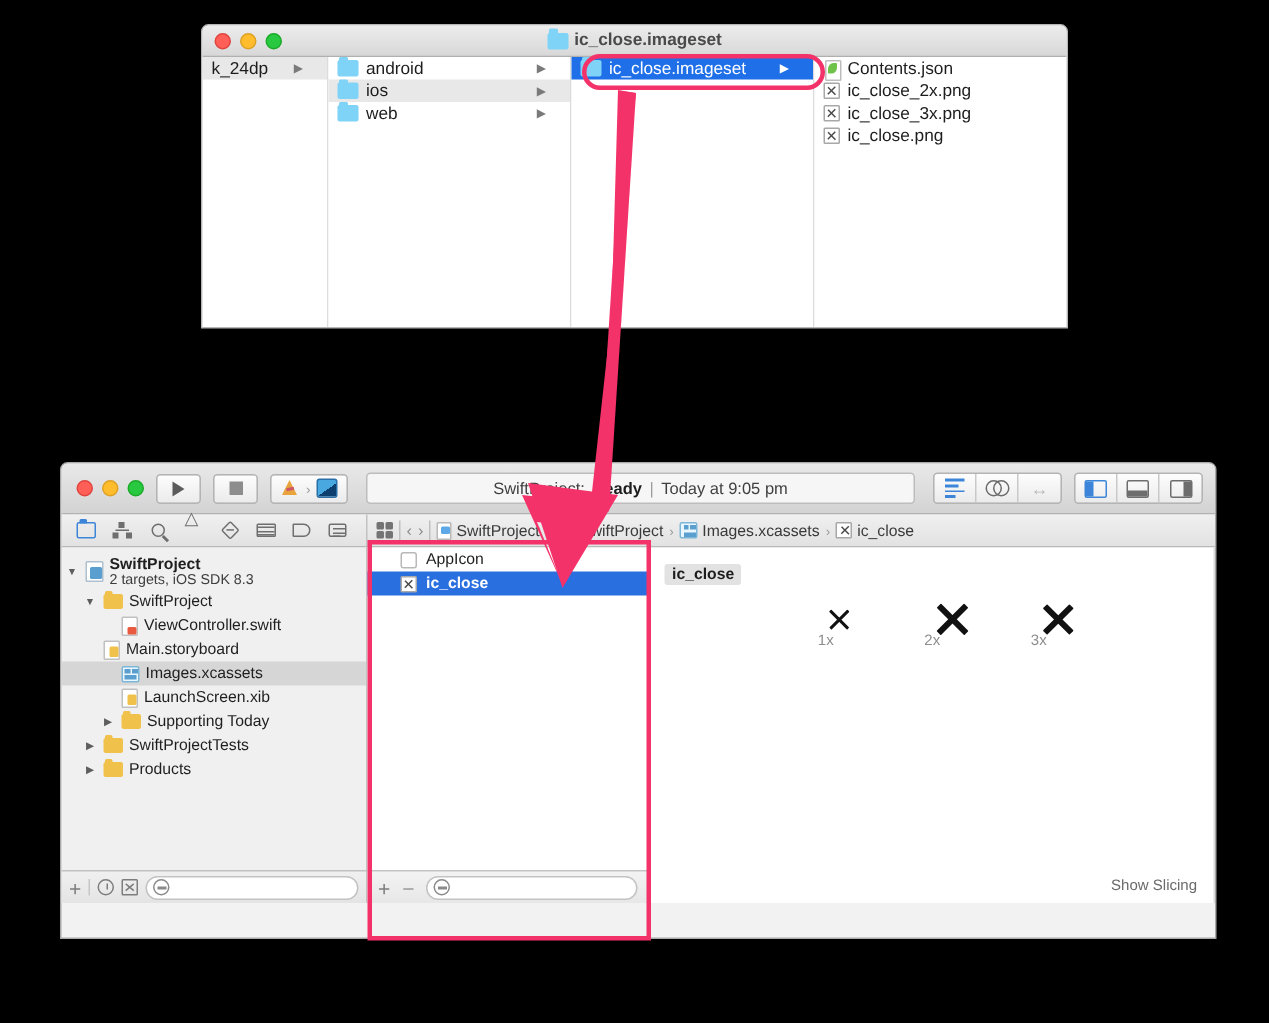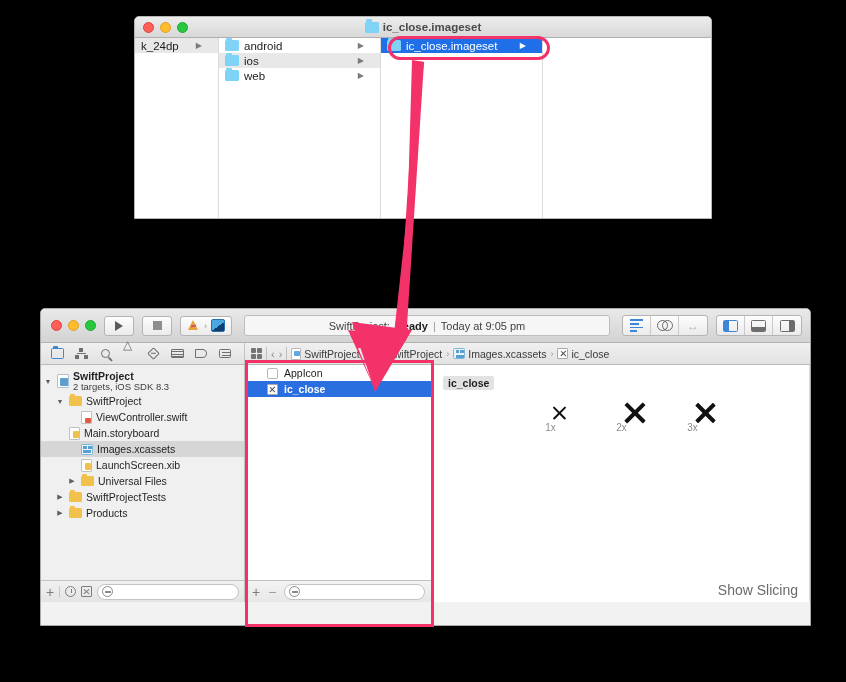--- a/index.html
+++ b/index.html
@@ -473,21 +473,21 @@
   .x3 i { width: 25px; height: 4px; }
   .slot-lbl { font-size: 10px; color: #8d8d8d; margin-top: 9px; }
   #universal {
     margin-top: 5px; border-top: 1px solid #dcdcdc;
     text-align: center; font-size: 10.5px; color: #2f2f2f; padding-top: 4px;
   }
   #detail-bottom {
     position: absolute; left: 0; right: 0; bottom: 0; height: 24px;
     display: flex; align-items: center; justify-content: flex-end;
     padding-right: 12px;
-    font-size: 14px; color: #6a6a6a;
+    font-size: 10px; color: #6a6a6a;
   }
   #inspector-edge {
     position: absolute; right: 0; top: 0; bottom: 0; width: 1px; background:#dcdcdc;
   }
 </style>
 </head>
 <body>
 
 <div id="stage">
 
@@ -533,20 +533,38 @@
       </div>
 
       <div class="fcol" id="fcol3">
         <div class="frow sel">
           <span class="folder-ico"></span>
           <span>ic_close.imageset</span>
           <span class="chev">▶</span>
         </div>
       </div>
 
+      <div class="fcol" id="fcol4">
+        <div class="frow">
+          <span class="jsonleaf"></span>
+          <span>Contents.json</span>
+        </div>
+        <div class="frow">
+          <span class="xbox"></span>
+          <span>ic_close_2x.png</span>
+        </div>
+        <div class="frow">
+          <span class="xbox"></span>
+          <span>ic_close_3x.png</span>
+        </div>
+        <div class="frow">
+          <span class="xbox"></span>
+          <span>ic_close.png</span>
+        </div>
+      </div>
 
     </div>
   </div>
 
   <div id="imageset-highlight"></div>
 
   <div id="xcode-window">
 
     <div id="xc-titlebar">
       <div class="traffic">
@@ -730,21 +748,21 @@
           </div>
 
           <div class="tnode" style="padding-left:40px">
             <span class="xib-ico"></span>
             <span>LaunchScreen.xib</span>
           </div>
 
           <div class="tnode" style="padding-left:26px">
             <span class="tw">▶</span>
             <span class="fold-y"></span>
-            <span>Universal Files</span>
+            <span>Supporting Today</span>
           </div>
 
           <div class="tnode" style="padding-left:14px">
             <span class="tw">▶</span>
             <span class="fold-y"></span>
             <span>SwiftProjectTests</span>
           </div>
 
           <div class="tnode" style="padding-left:14px">
             <span class="tw">▶</span>

